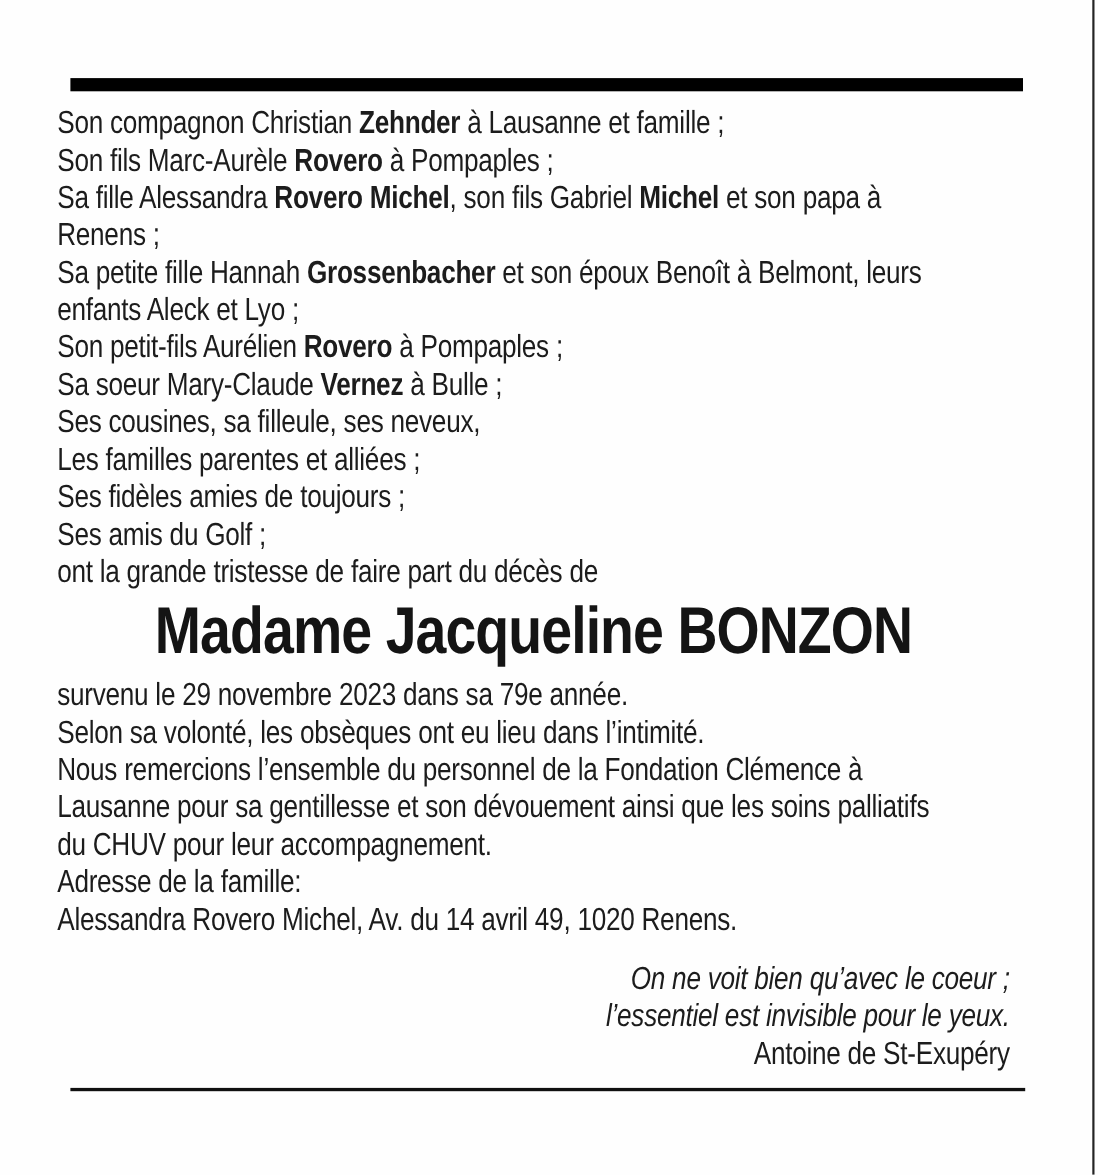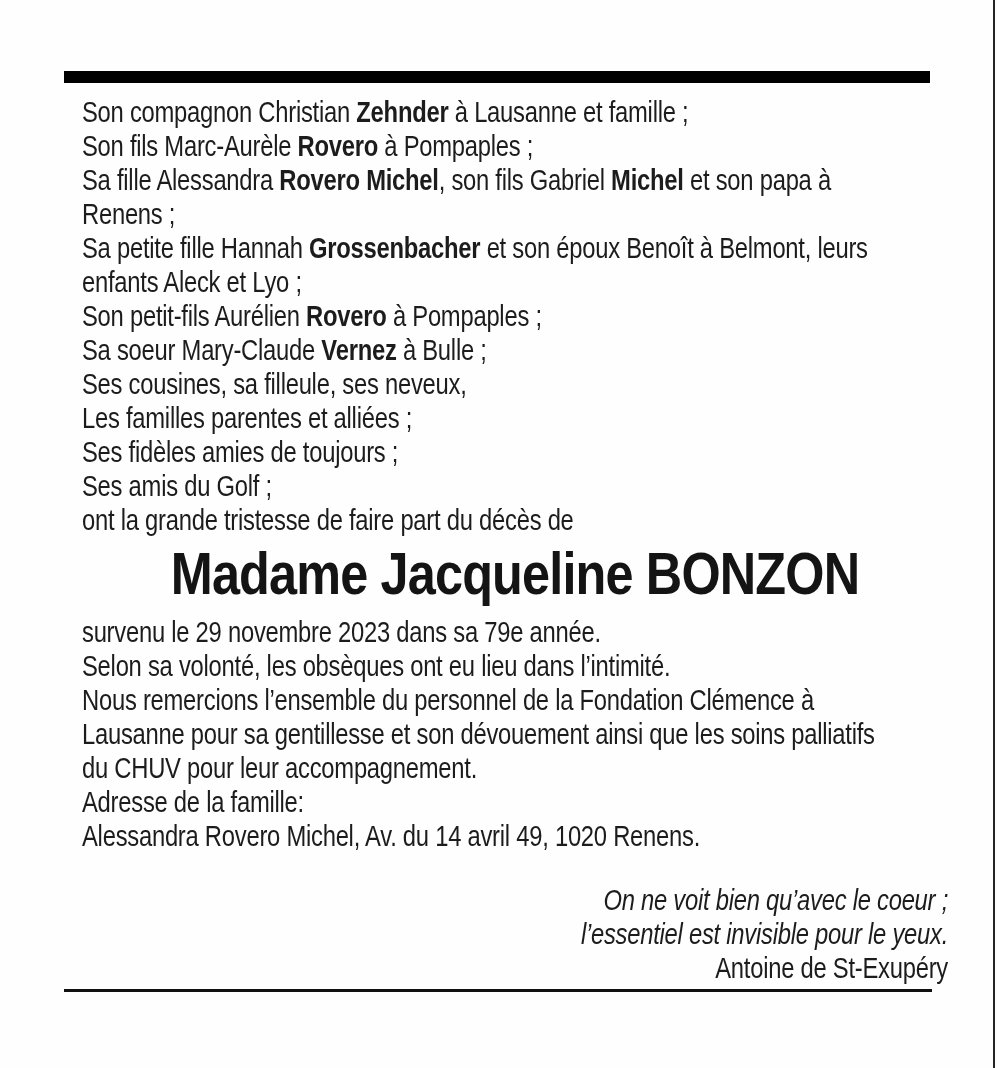--- a/index.html
+++ b/index.html
@@ -18,21 +18,21 @@
   .top-rule {
     position: absolute;
     left: 64px;
     top: 71px;
     width: 866px;
     height: 12px;
     background: #000000;
   }
   .content {
     position: absolute;
-    left: 82px;
+    left: 52px;
     top: 95px;
     width: 866px;
   }
   .ln {
     font-size: 29px;
     line-height: 34px;
     white-space: nowrap;
     transform: scaleX(0.82);
     transform-origin: 0 50%;
     letter-spacing: -0.3px;
@@ -44,21 +44,21 @@
     font-weight: bold;
     white-space: nowrap;
     text-align: center;
     transform: scaleX(0.84);
     transform-origin: 50% 50%;
     margin: 5px 0 9px 0;
     letter-spacing: -1px;
     color: #141414;
   }
   .quote-block {
-    margin-top: 30px;
+    margin-top: 20px;
   }
   .right {
     text-align: right;
     transform-origin: 100% 50%;
   }
   .qitalic { font-style: italic; }
   .bottom-rule {
     position: absolute;
     left: 64px;
     top: 989px;

